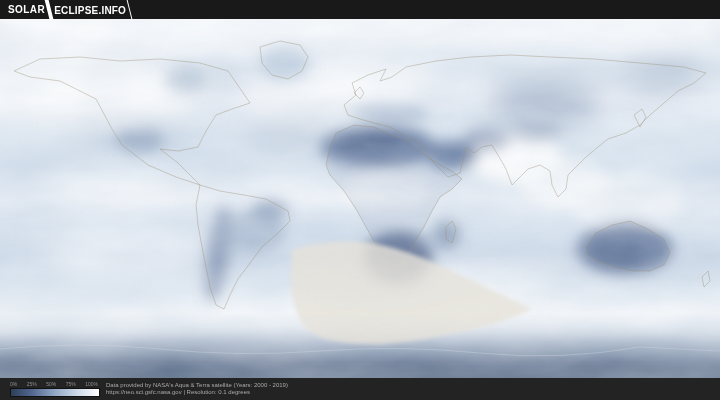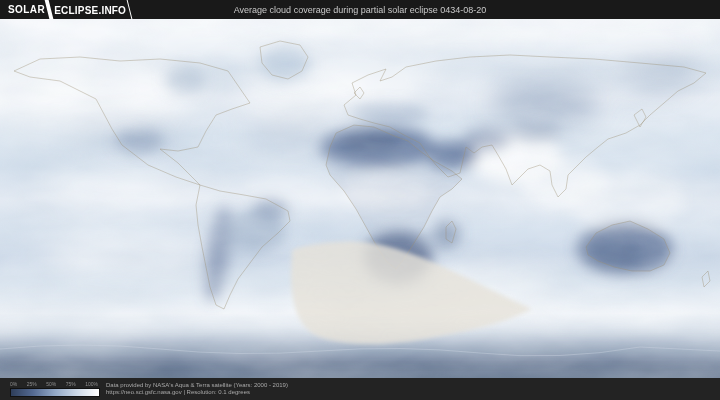--- a/index.html
+++ b/index.html
@@ -37,21 +37,20 @@
 
 <div class="app">
 
   <div class="hdr">
     <div class="logo">
       <span class="logo-primary">SOLAR</span>
       <span class="logo-box">
         <span class="logo-secondary">ECLIPSE.INFO</span>
       </span>
     </div>
-    <div class="hdr-title">Average cloud coverage during partial solar eclipse 0434-08-20</div>
   </div>
 
   <div class="map-wrap">
     <svg width="720" height="359" viewBox="0 0 720 359">
       <defs>
         <linearGradient id="base" x1="0" y1="0" x2="0" y2="1">
           <stop offset="0%" stop-color="#f0f4f9"></stop>
           <stop offset="7%" stop-color="#e2eaf3"></stop>
           <stop offset="14%" stop-color="#d9e3ee"></stop>
           <stop offset="22%" stop-color="#e6ecf4"></stop>

